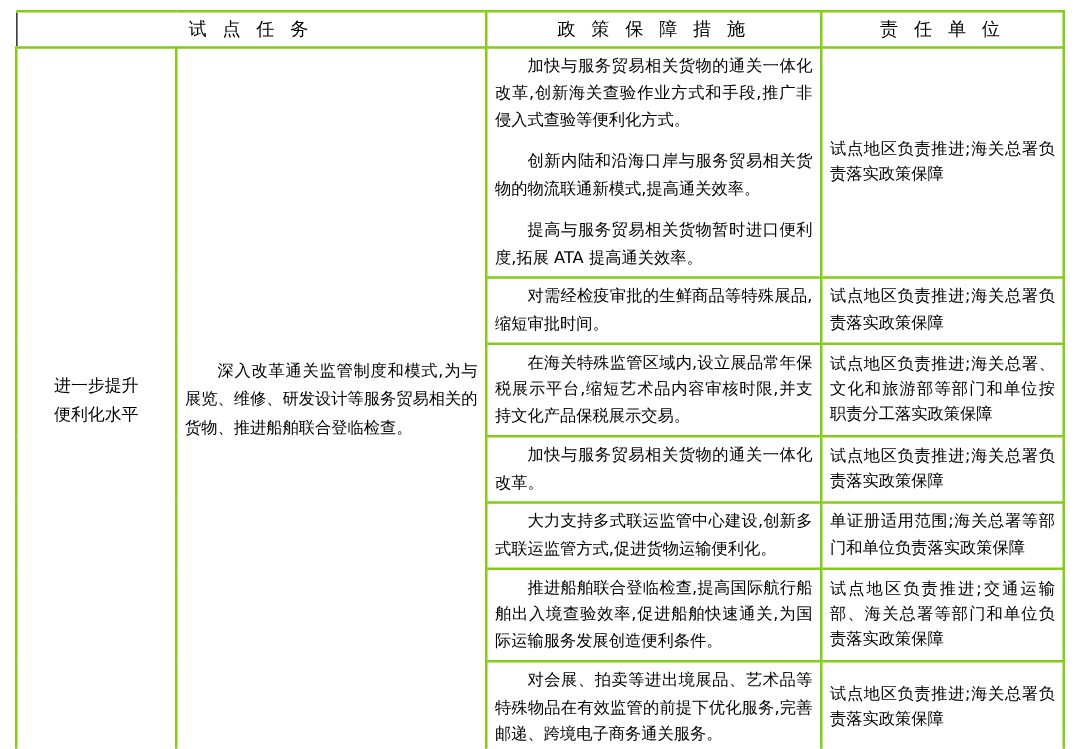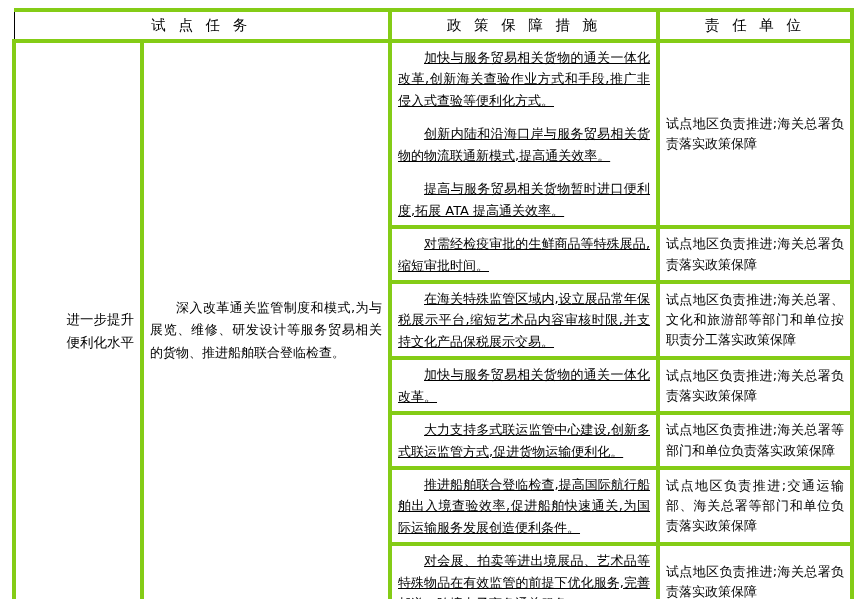--- a/index.html
+++ b/index.html
@@ -20,21 +20,21 @@
     box-sizing: border-box;
     padding: 8px 10px 6px 12px;
   }
   table.doc {
     border-collapse: collapse;
     width: 838px;
     table-layout: fixed;
     border: 1px solid #000;
   }
   table.doc td, table.doc th {
-    border: 4px solid #84cc16;
+    border: 2px solid #84cc16;
     vertical-align: middle;
     padding: 4px 6px;
     font-weight: normal;
   }
   
   thead th {
     text-align: center;
     font-size: 14.5px;
     letter-spacing: 4px;
     padding: 8px 4px 9px 4px;
@@ -44,21 +44,20 @@
   .col-task { width: 128px; }
   .col-measure-left { width: 248px; }
   .col-policy { width: 268px; }
   .col-unit { width: 194px; }
   .indent {
     text-indent: 2em;
     display: block;
   }
   .noindent {
     display: block;
-    text-align: right;
   }
   td.task-col {
     text-align: center;
     font-size: 13.5px;
     line-height: 1.7;
     padding: 4px 2px;
   }
   td.measure-left {
     font-size: 13px;
     line-height: 1.75;
@@ -73,21 +72,20 @@
     text-justify: inter-ideograph;
     padding: 5px 6px;
     margin-left: 29px;
   }
   td.policy-col {
     font-size: 13px;
     line-height: 1.65;
     padding: 5px 7px;
     text-align: justify;
     text-justify: inter-ideograph;
-    text-decoration: underline;
   }
   .p + .p { margin-top: 12px; }
 </style>
 </head>
 <body>
 
 <div class="sheet">
   <table class="doc">
     <colgroup>
       <col class="col-task">
@@ -133,21 +131,21 @@
       <tr>
         <td class="policy-col">
           <span class="indent p">加快与服务贸易相关货物的通关一体化改革。</span>
         </td>
         <td class="unit-col">试点地区负责推进;海关总署负责落实政策保障</td>
       </tr>
       <tr>
         <td class="policy-col">
           <span class="indent p">大力支持多式联运监管中心建设,创新多式联运监管方式,促进货物运输便利化。</span>
         </td>
-        <td class="unit-col">试点地区负责推进;海关总署等部门和单位负责落实政策保障</td>
+        <td class="unit-col">单证册适用范围;海关总署等部门和单位负责落实政策保障</td>
       </tr>
       <tr>
         <td class="policy-col">
           <span class="indent p">推进船舶联合登临检查,提高国际航行船舶出入境查验效率,促进船舶快速通关,为国际运输服务发展创造便利条件。</span>
         </td>
         <td class="unit-col">试点地区负责推进;交通运输部、海关总署等部门和单位负责落实政策保障</td>
       </tr>
       <tr>
         <td class="policy-col">
           <span class="indent p">对会展、拍卖等进出境展品、艺术品等特殊物品在有效监管的前提下优化服务,完善邮递、跨境电子商务通关服务。</span>

